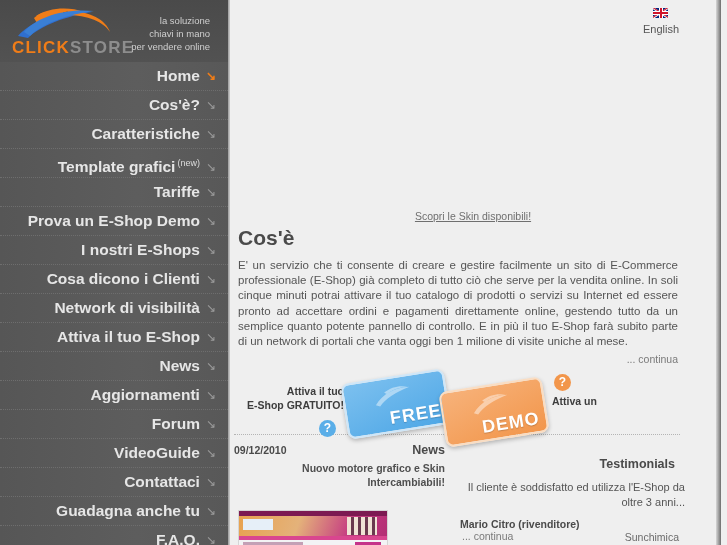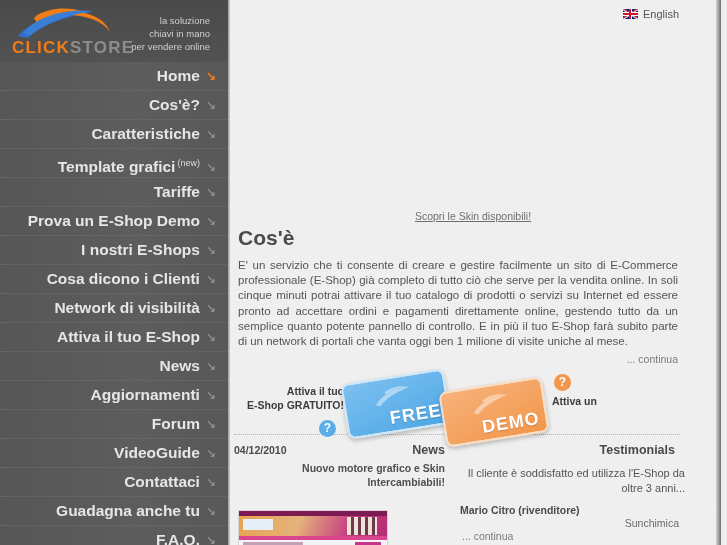--- a/index.html
+++ b/index.html
@@ -123,20 +123,21 @@
   #lang-bar {
     position: absolute;
     right: 42px;
     top: 8px;
     font-size: 11px;
     color: #555;
     display: flex;
     align-items: center;
     gap: 5px;
     cursor: pointer;
+    flex-direction: column;
   }
   .flag-uk {
     display: inline-block;
     width: 15px; height: 10px;
     position: relative;
     background: #00247d;
     overflow: hidden;
     vertical-align: middle;
   }
   .flag-uk i { position: absolute; display: block; }
@@ -296,21 +297,21 @@
     width: 486px;
     height: 105px;
   }
   #news-col {
     position: absolute;
     left: 0; top: 0;
     width: 225px;
   }
   #test-col {
     position: absolute;
-    left: 230px; top: 0;
+    left: 230px; top: 14px;
     width: 225px;
   }
   .col-head {
     height: 20px;
     line-height: 20px;
     font-size: 12.5px;
     font-weight: bold;
     color: #4a4a4a;
     text-align: right;
     padding-right: 10px;
@@ -487,21 +488,21 @@
         <div>Attiva un</div>
       </div>
 
       <div class="qmark" id="q-blue">?</div>
       <div class="qmark" id="q-orange">?</div>
     </div>
 
     <div id="bottom">
 
       <div id="news-col">
-        <div id="news-date">04/12/2010</div>
+        <div id="news-date">09/12/2010</div>
         <div class="col-head">News</div>
         <div id="news-title">Nuovo motore grafico e Skin Intercambiabili!</div>
         <div id="news-thumb">
           <span class="th-band-top"></span>
           <span class="th-sand"></span>
           <span class="th-lower"></span>
           <span class="th-pink-bar"></span>
           <span class="th-logo"></span>
           <span class="th-people"></span>
           <span class="th-ui"></span>

